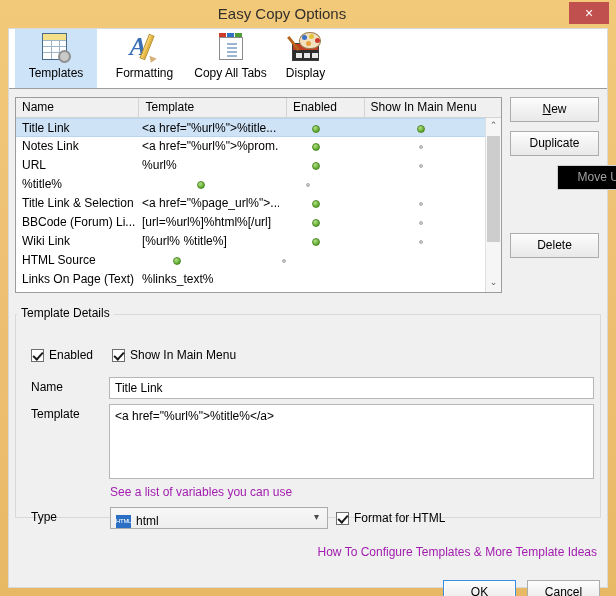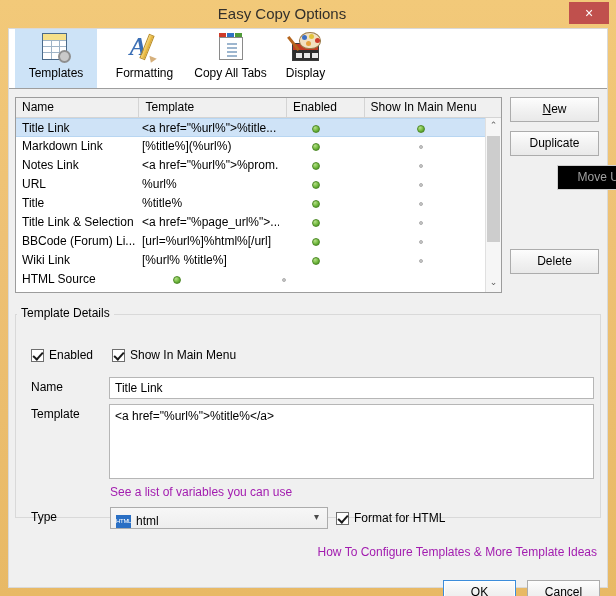--- a/index.html
+++ b/index.html
@@ -583,51 +583,40 @@
             <div class="cell c-name">Title Link</div>
             <div class="cell c-tmpl">&lt;a href="%url%"&gt;%title...</div>
             <div class="cell c-en">
               <span class="dot-on"></span>
             </div>
             <div class="cell c-menu">
               <span class="dot-on"></span>
             </div>
           </div>
           <div class="lrow">
-            <div class="cell c-name">Markdown Link</div>
-            <div class="cell c-tmpl">[%title%](%url%)</div>
-            <div class="cell c-en">
-              <span class="dot-on"></span>
-            </div>
-            <div class="cell c-menu">
-              <span class="dot-off"></span>
-            </div>
-          </div>
-          <div class="lrow">
             <div class="cell c-name">Notes Link</div>
             <div class="cell c-tmpl">&lt;a href="%url%"&gt;%prom...</div>
             <div class="cell c-en">
               <span class="dot-on"></span>
             </div>
             <div class="cell c-menu">
               <span class="dot-off"></span>
             </div>
           </div>
           <div class="lrow">
             <div class="cell c-name">URL</div>
             <div class="cell c-tmpl">%url%</div>
             <div class="cell c-en">
               <span class="dot-on"></span>
             </div>
             <div class="cell c-menu">
               <span class="dot-off"></span>
             </div>
           </div>
           <div class="lrow">
-            <div class="cell c-name">Title</div>
             <div class="cell c-tmpl">%title%</div>
             <div class="cell c-en">
               <span class="dot-on"></span>
             </div>
             <div class="cell c-menu">
               <span class="dot-off"></span>
             </div>
           </div>
           <div class="lrow">
             <div class="cell c-name">Title Link &amp; Selection</div>
@@ -679,21 +668,21 @@
       <div id="list-scrollbar">
         <div class="sb-arrow sb-up">⌃</div>
         <div id="sb-thumb"></div>
         <div class="sb-arrow sb-down">⌄</div>
       </div>
     </div>
 
     <button class="side-btn" style="top:68px;"><span class="u">N</span><span>ew</span></button>
     <button class="side-btn" style="top:102px;">Duplicate</button>
     <button class="side-btn disabled" style="top:136px;">Move Up</button>
-    <button class="side-btn" style="top:220px;">Delete</button>
+    <button class="side-btn" style="top:204px;">Delete</button>
 
     <div id="groupbox"></div>
     <div id="group-legend">Template Details</div>
 
     <div class="chk-wrap" style="left:22px; top:319px;">
       <span class="chkbox checked"></span>
       <span class="chk-label">Enabled</span>
     </div>
 
     <div class="chk-wrap" style="left:103px; top:319px;">

